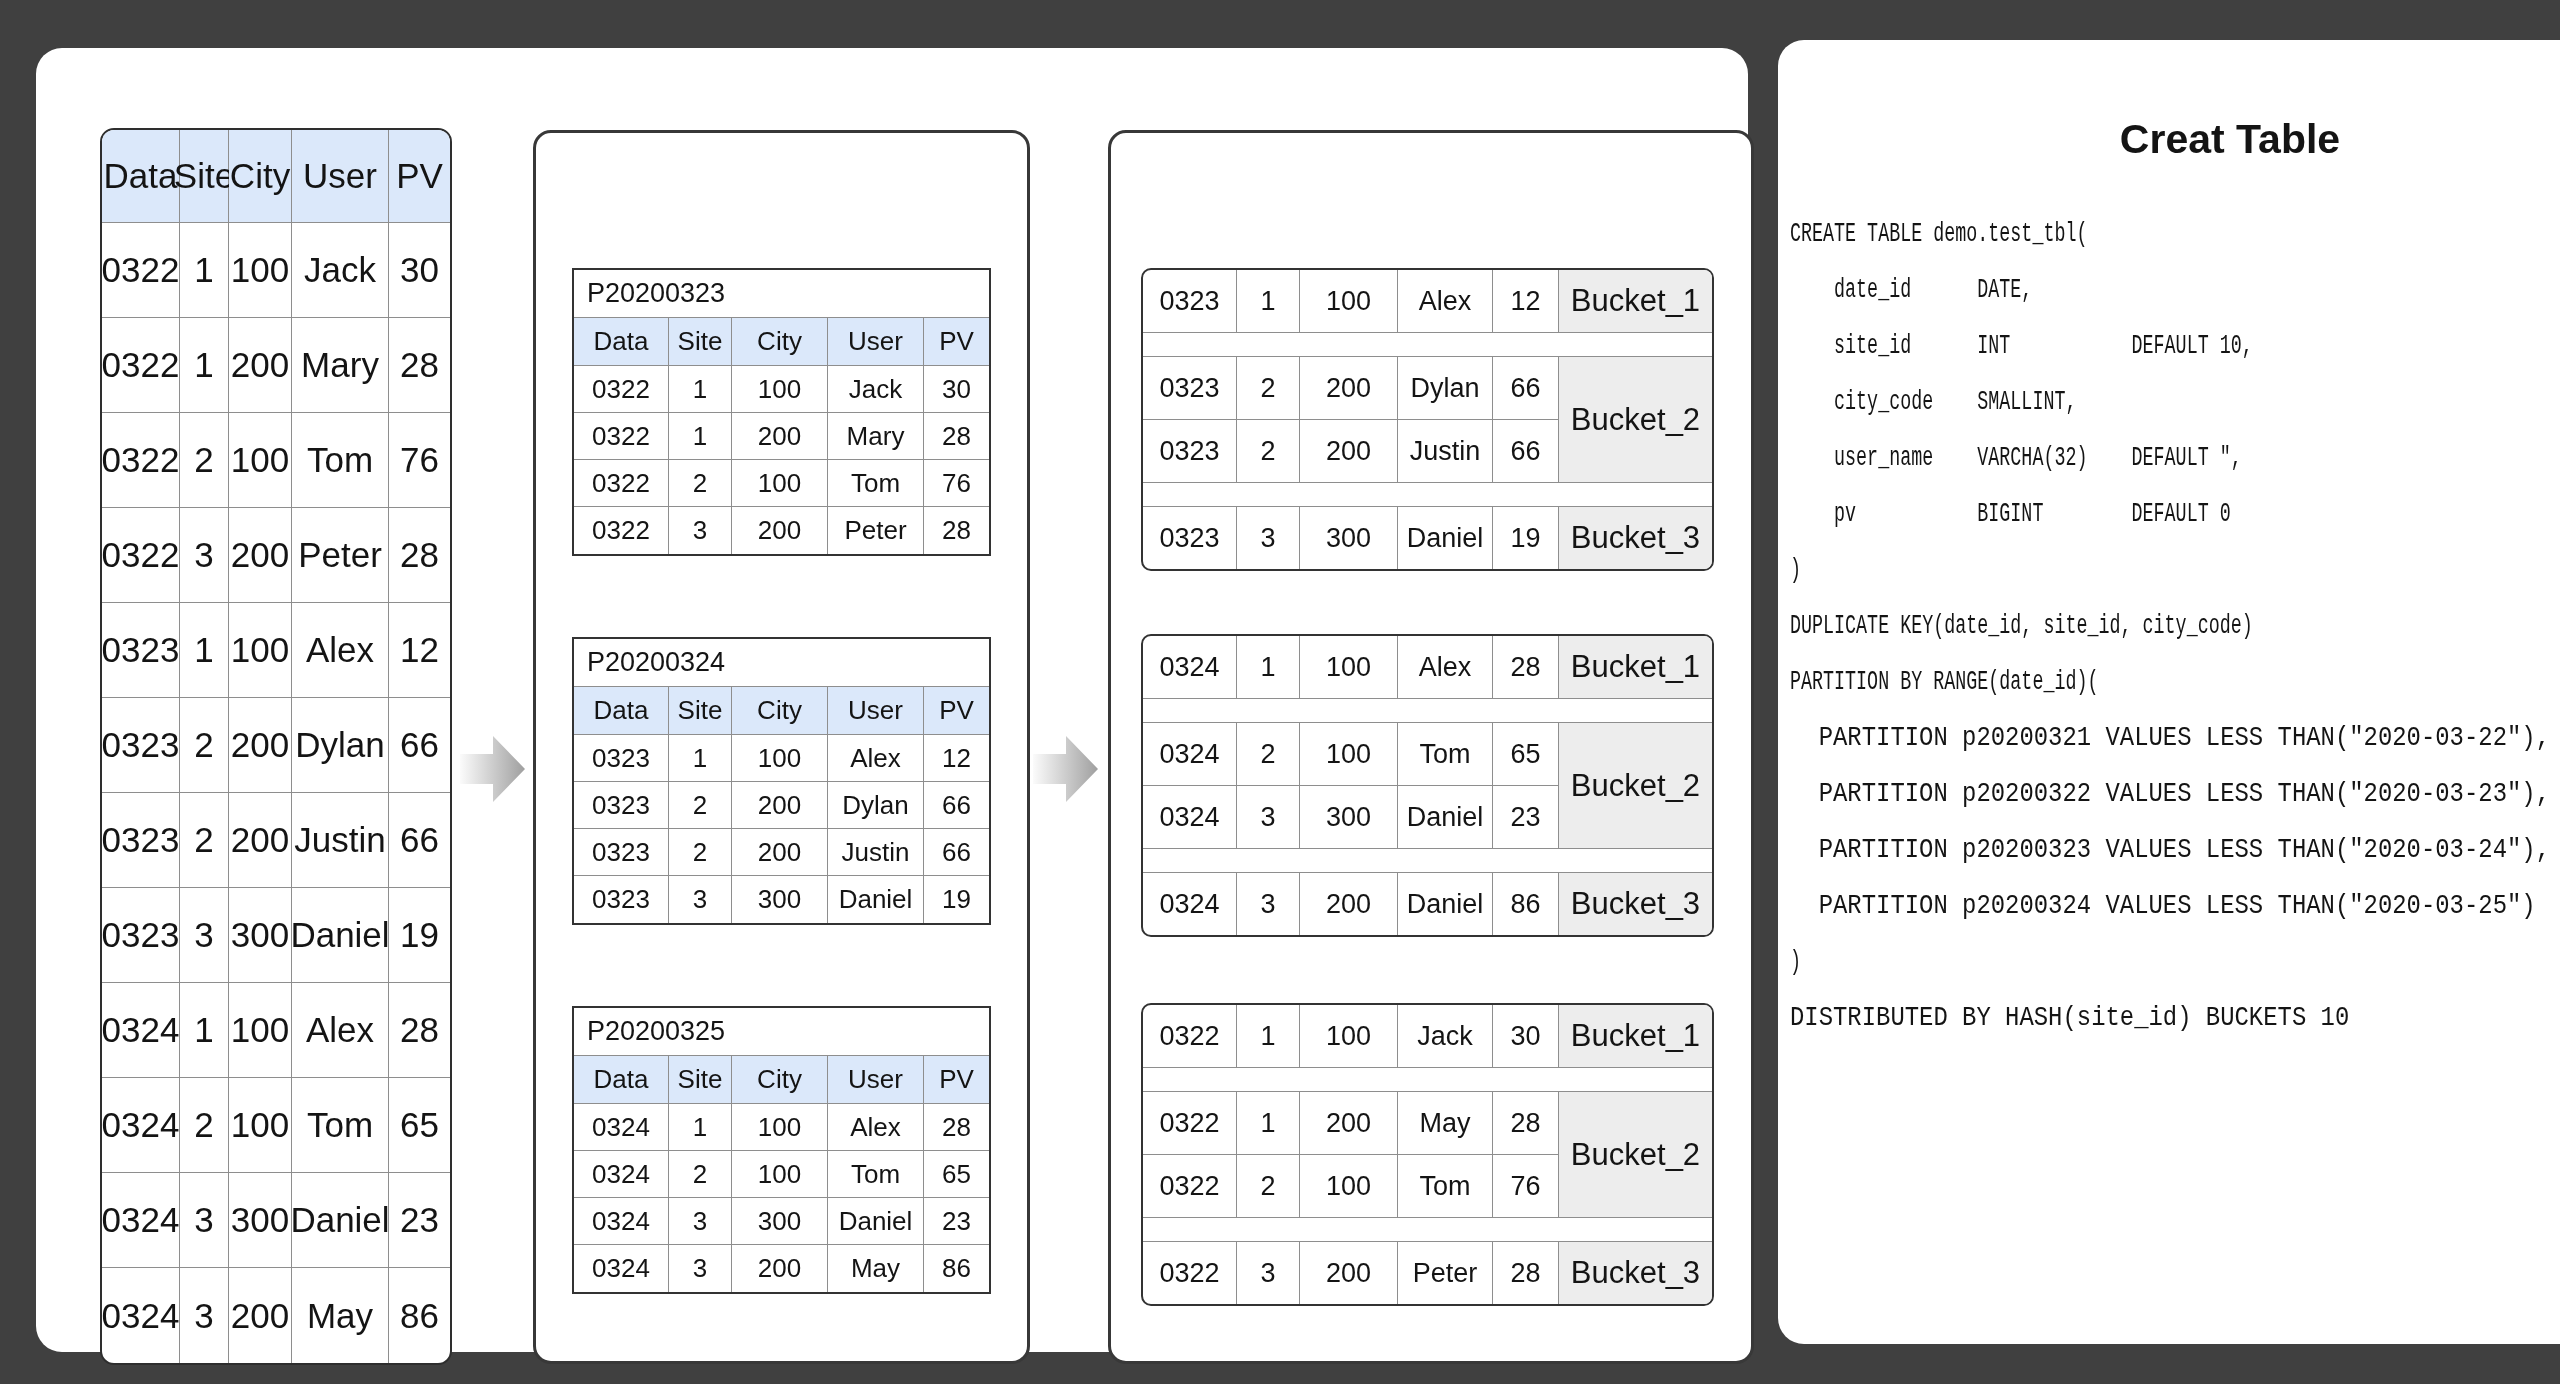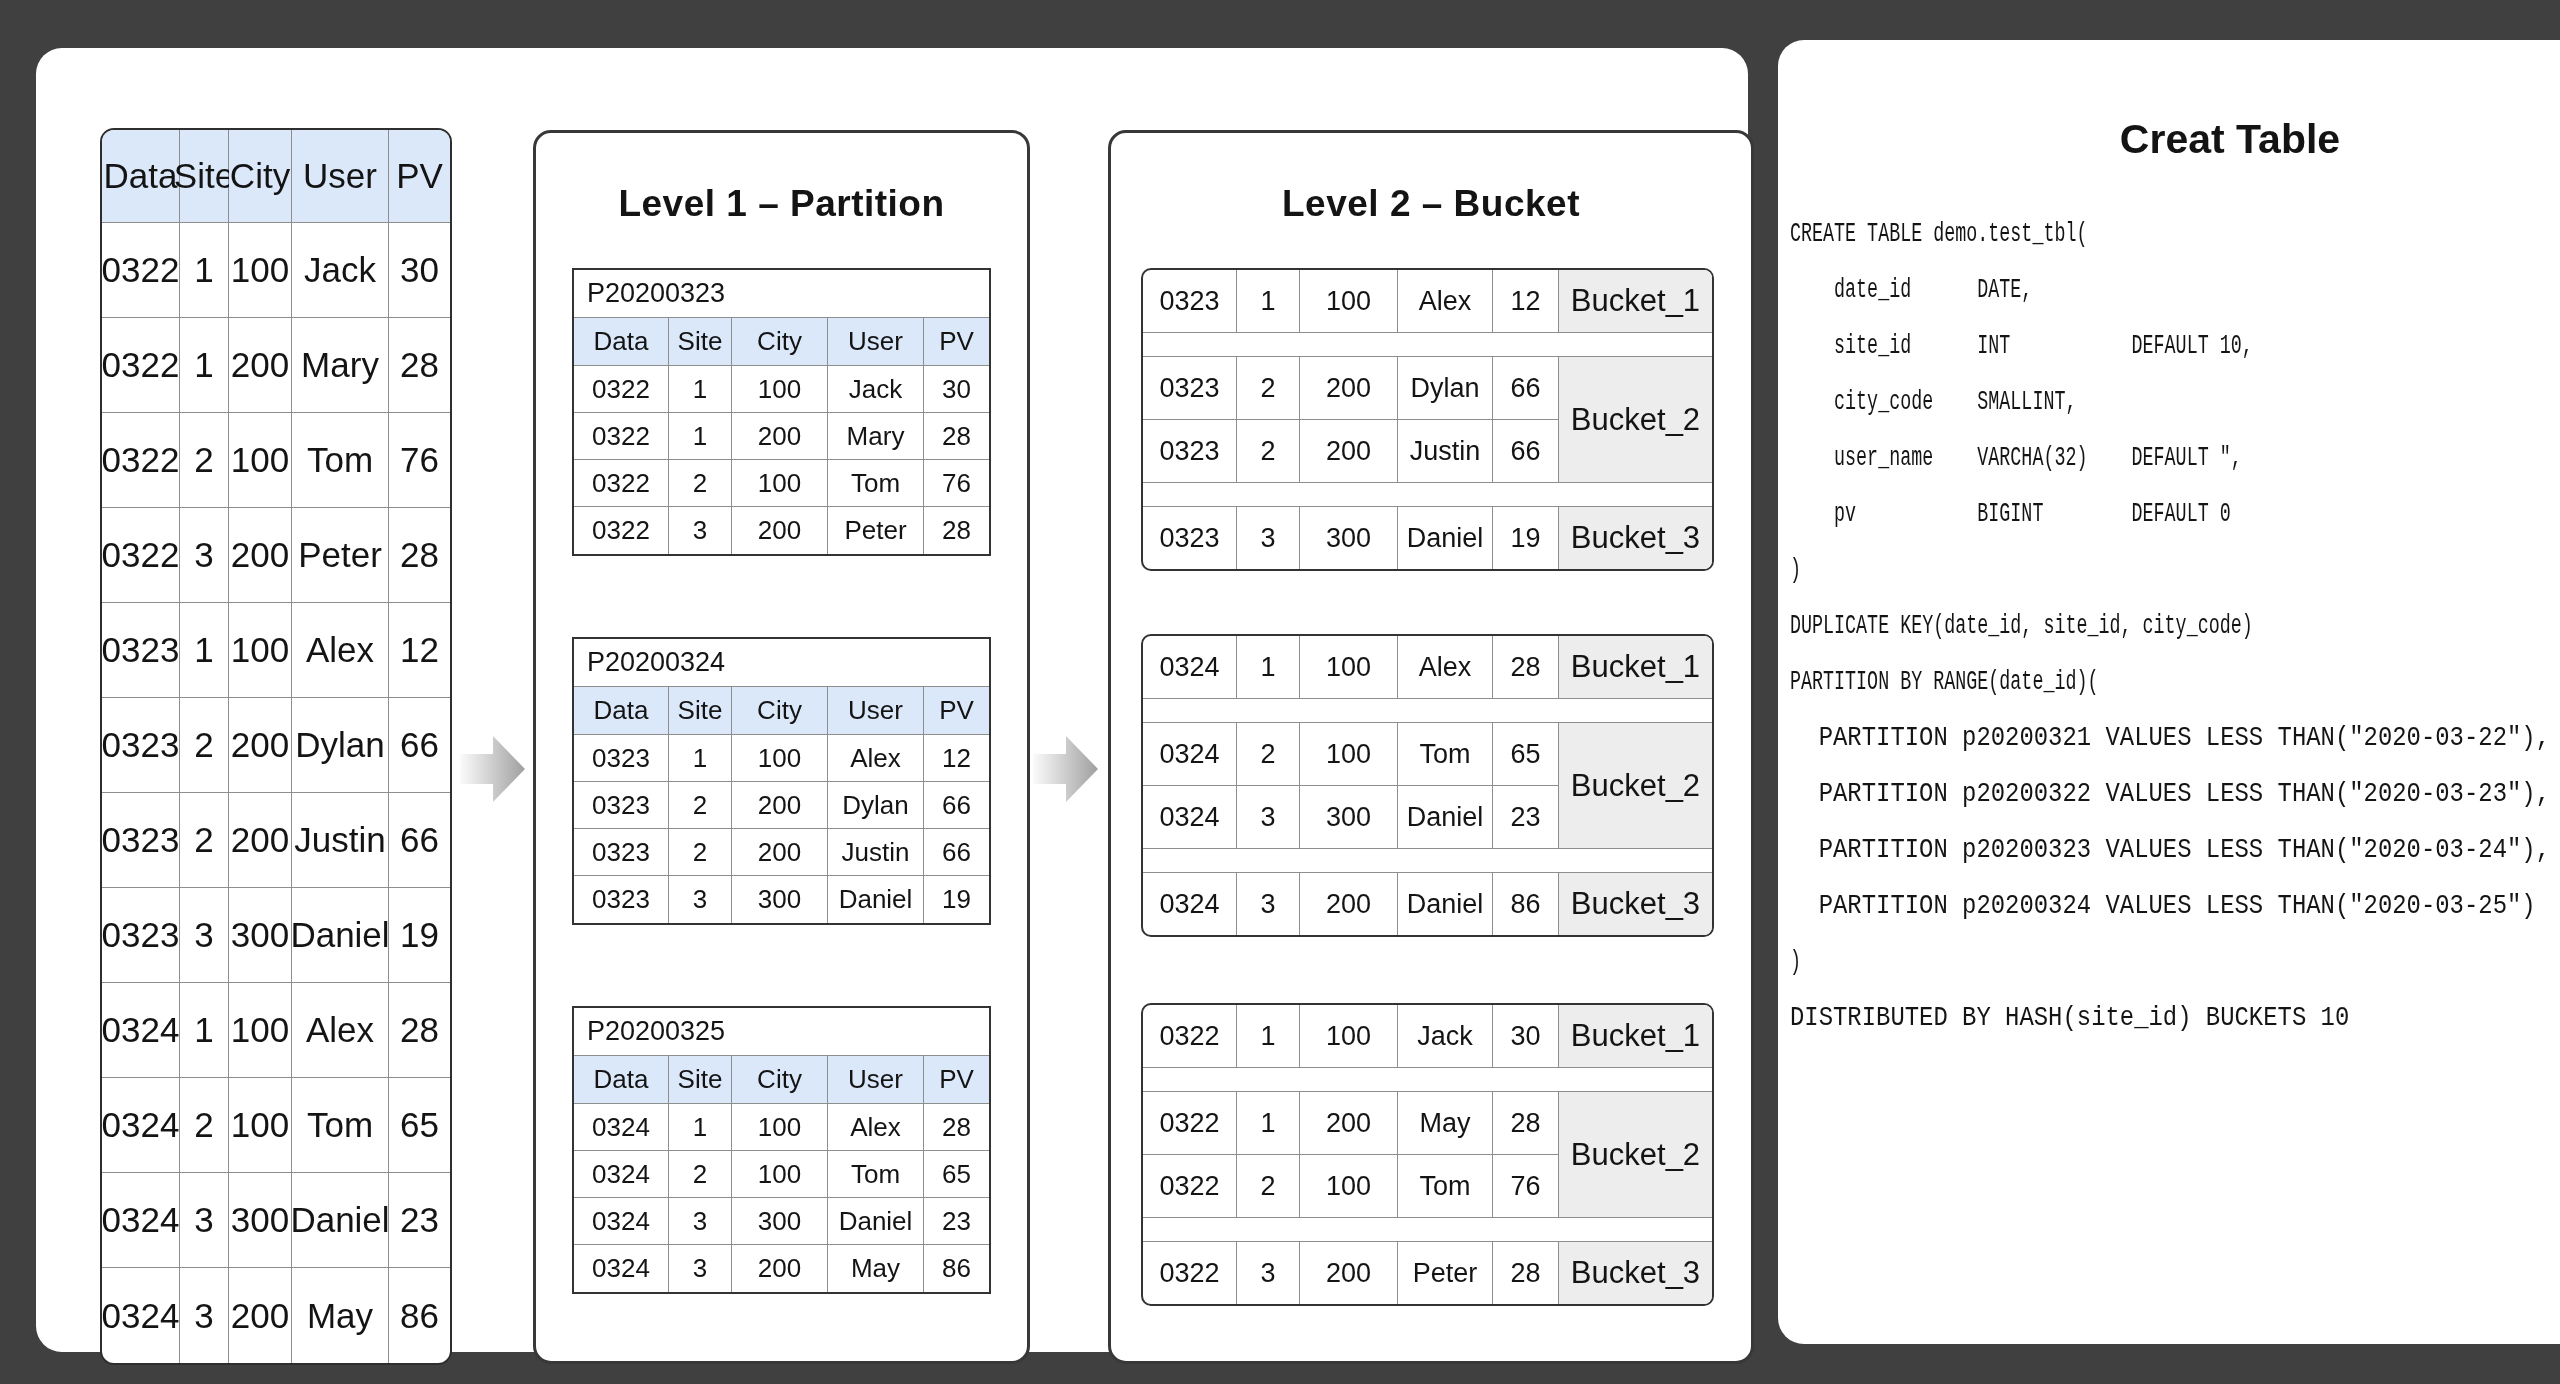--- a/index.html
+++ b/index.html
@@ -153,21 +153,20 @@
         <div class="sc lr">200</div>
         <div class="sc lr">May</div>
         <div class="sc lc lr">86</div>
       </div>
 
     <svg class="arrow" style="left:424px;top:686px" width="66" height="70" viewBox="0 0 66 70">
       <path d="M0 20 H33 V2 L65 35 L33 68 V50 H0 Z" fill="url(#agrad)"></path>
     </svg>
 
     <div class="lvl-box" id="level1-box">
-      <div class="lvl-title">Level 1 – Partition</div>
     <div class="ptable" style="top: 135px;">
           <div class="plabel">P20200323</div>
           <div class="pc phdr">Data</div>
           <div class="pc phdr">Site</div>
           <div class="pc phdr">City</div>
           <div class="pc phdr">User</div>
           <div class="pc phdr lc">PV</div>
           <div class="pc">0322</div>
           <div class="pc">1</div>
           <div class="pc">100</div>
@@ -245,21 +244,20 @@
           <div class="pc lr">May</div>
           <div class="pc lc lr">86</div>
         </div>
       </div>
 
     <svg class="arrow" style="left:997px;top:686px" width="66" height="70" viewBox="0 0 66 70">
       <path d="M0 20 H33 V2 L65 35 L33 68 V50 H0 Z" fill="url(#agrad)"></path>
     </svg>
 
     <div class="lvl-box" id="level2-box">
-      <div class="lvl-title">Level 2 – Bucket</div>
     <div class="bgroup" style="top: 135px;">
           <div class="bblock">
             <div class="bleft">
               <div class="brow">
                 <div class="bc">0323</div>
                 <div class="bc">1</div>
                 <div class="bc">100</div>
                 <div class="bc">Alex</div>
                 <div class="bc">12</div>
               </div>

